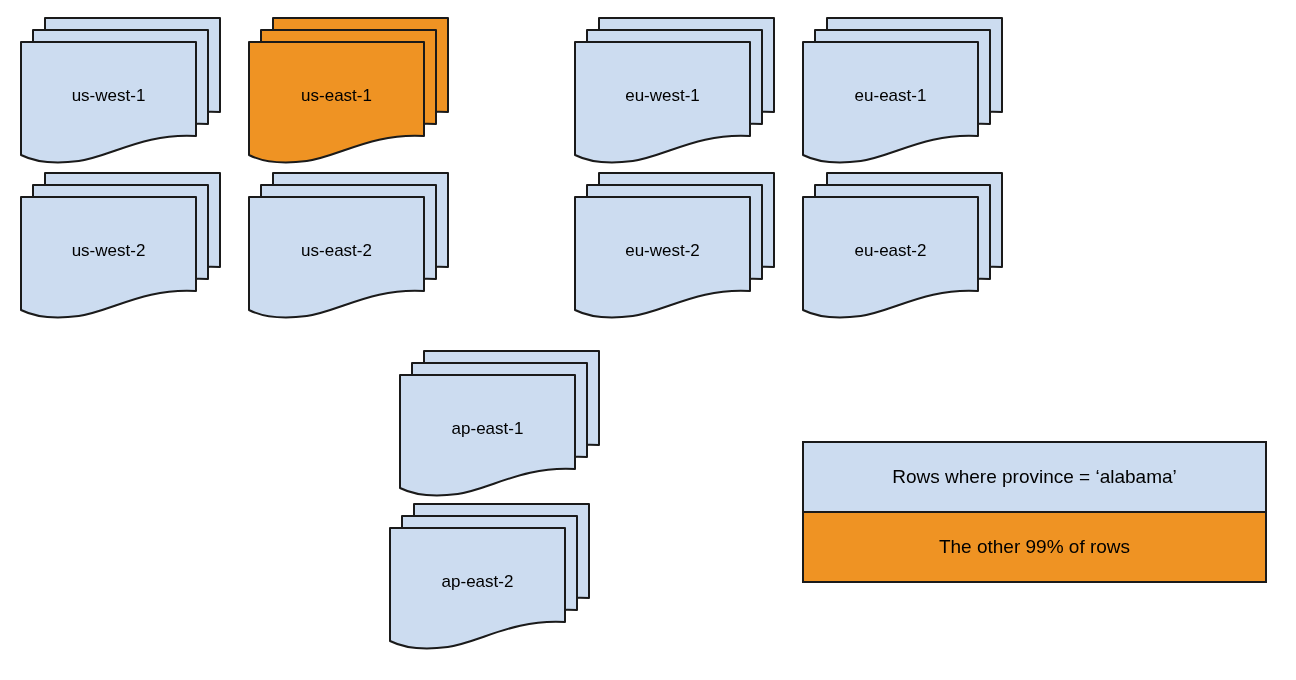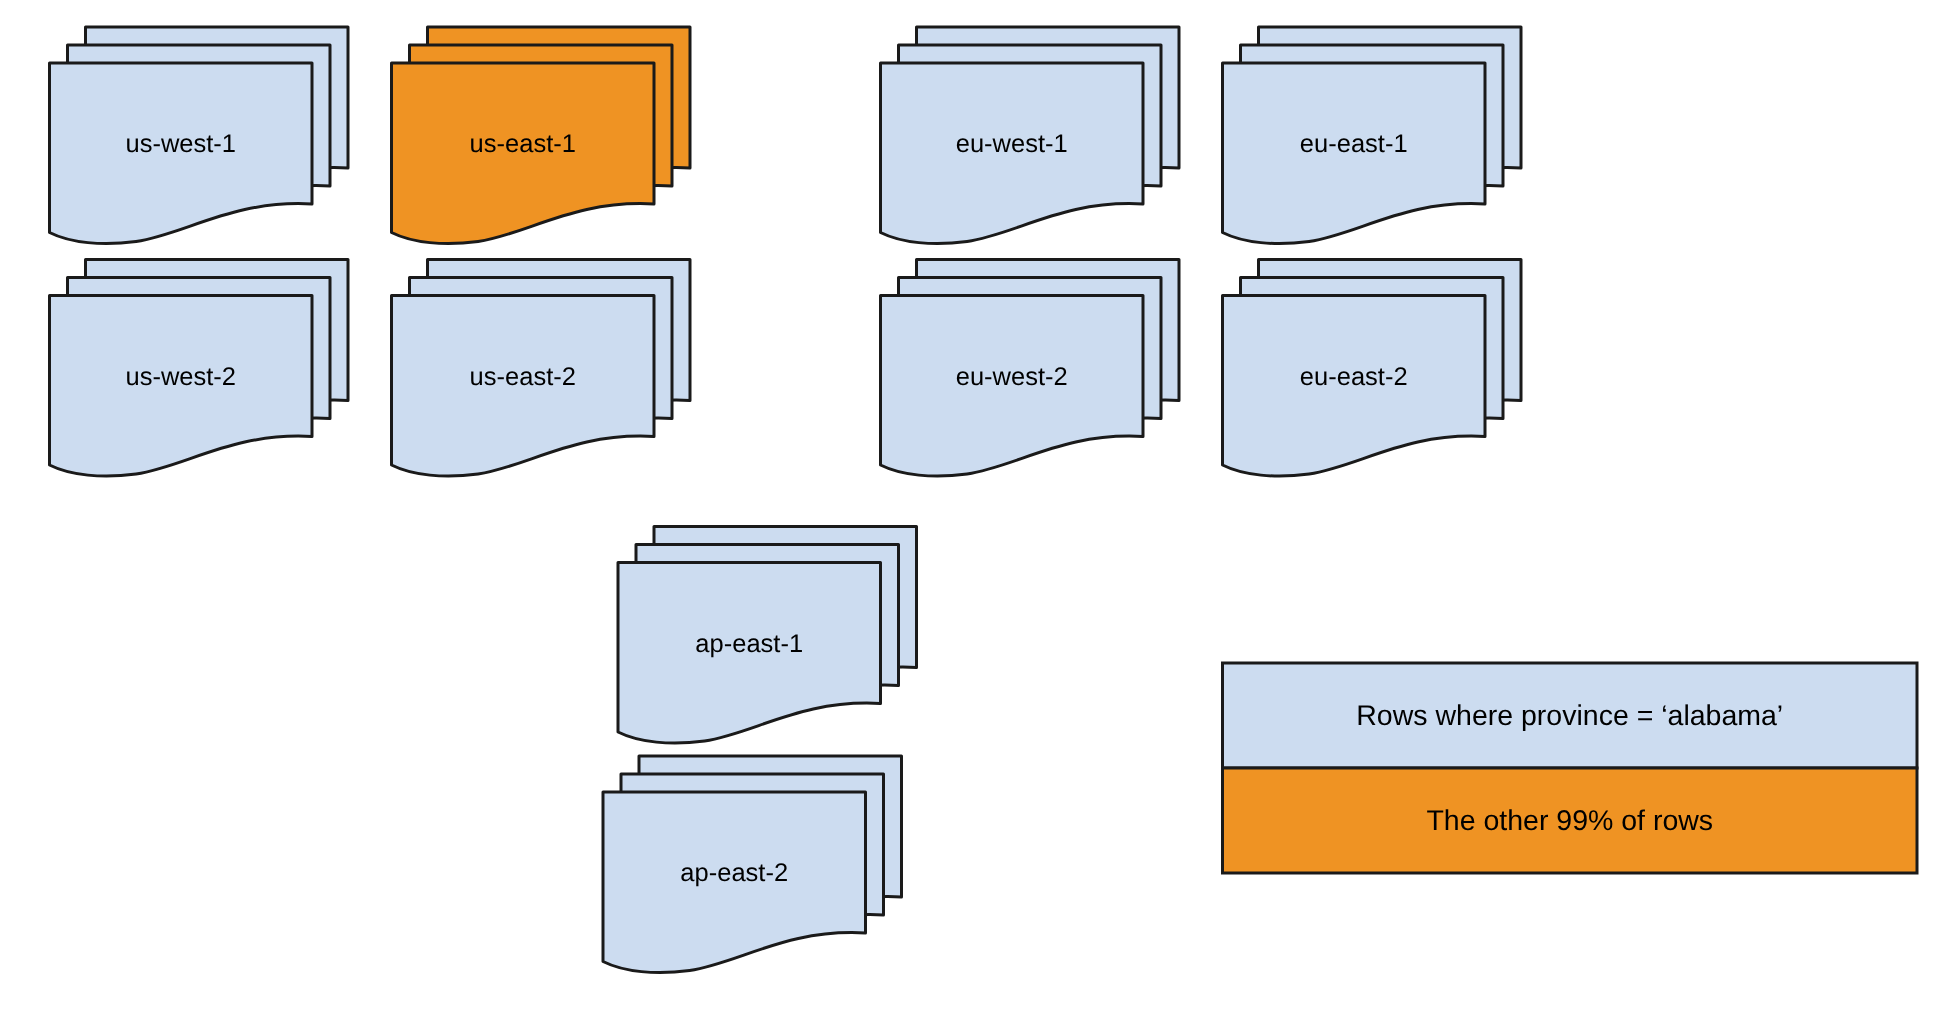--- a/index.html
+++ b/index.html
@@ -11,21 +11,21 @@
     width: 1296px;
     height: 680px;
     position: relative;
     overflow: hidden;
     font-family: "Liberation Sans", sans-serif;
     -webkit-font-smoothing: antialiased;
   }
 
   #canvas {
     position: absolute;
-    left: 12px;
+    left: 0;
     top: 0;
     width: 1249px;
     height: 680px;
   }
 
   .doc-label {
     font-family: "Liberation Sans", sans-serif;
     font-size: 17px;
     fill: #000000;
     text-anchor: middle;

